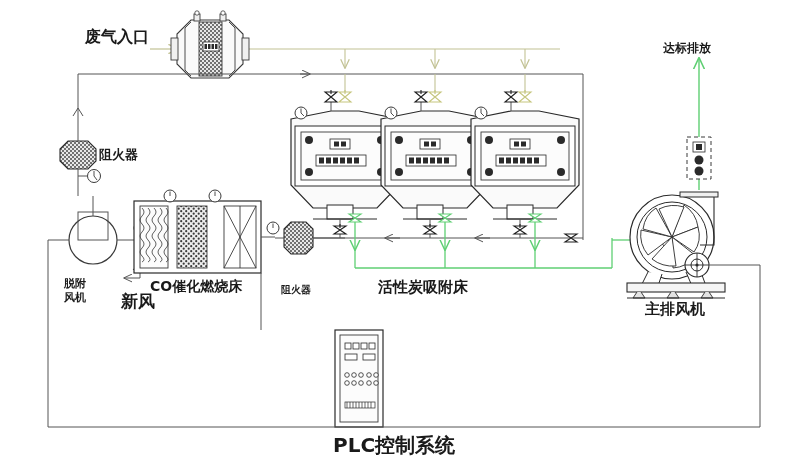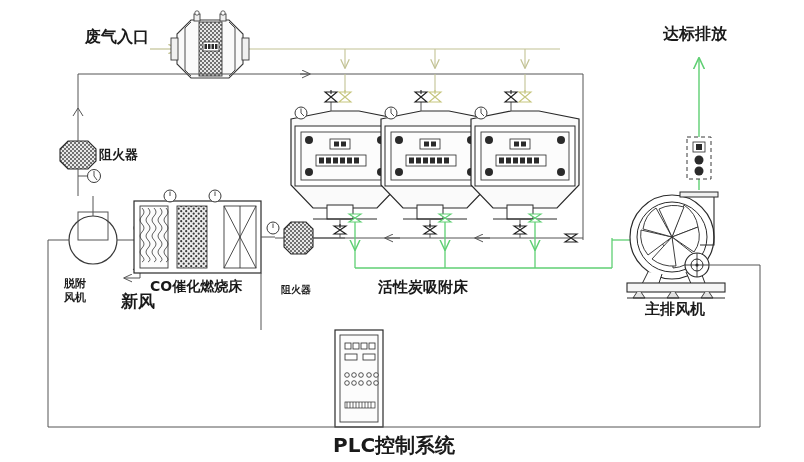--- a/index.html
+++ b/index.html
@@ -384,21 +384,21 @@
 
   <g>
     <line x1="48" y1="240" x2="48" y2="427" stroke="#555" stroke-width="1"></line>
     <line x1="48" y1="427" x2="760" y2="427" stroke="#555" stroke-width="1"></line>
     <line x1="760" y1="427" x2="760" y2="265" stroke="#555" stroke-width="1"></line>
     <line x1="760" y1="265" x2="709" y2="265" stroke="#555" stroke-width="1"></line>
   </g>
 </svg>
 
 <div class="lbl" style="left:85px;top:27px;font-size:16px;">废气入口</div>
-<div class="lbl" style="left:663px;top:24px;font-size:16px;">达标排放</div>
+<div class="lbl" style="left:663px;top:40px;font-size:12px;">达标排放</div>
 <div class="lbl" style="left:99px;top:146px;font-size:13px;">阻火器</div>
 <div class="lbl" style="left:281px;top:283px;font-size:10px;">阻火器</div>
 <div class="lbl" style="left:64px;top:276px;font-size:11px;">脱附</div>
 <div class="lbl" style="left:64px;top:290px;font-size:11px;">风机</div>
 <div class="lbl" style="left:121px;top:290px;font-size:17px;">新风</div>
 <div class="lbl" style="left:378px;top:278px;font-size:15px;">活性炭吸附床</div>
 <div class="lbl" style="left:150px;top:278px;font-size:14px;">CO催化燃烧床</div>
 <div class="lbl" style="left:645px;top:300px;font-size:15px;text-align:center;">主排风机</div>
 <div class="lbl" style="left:333px;top:432px;font-size:20px;">PLC控制系统</div>
 

